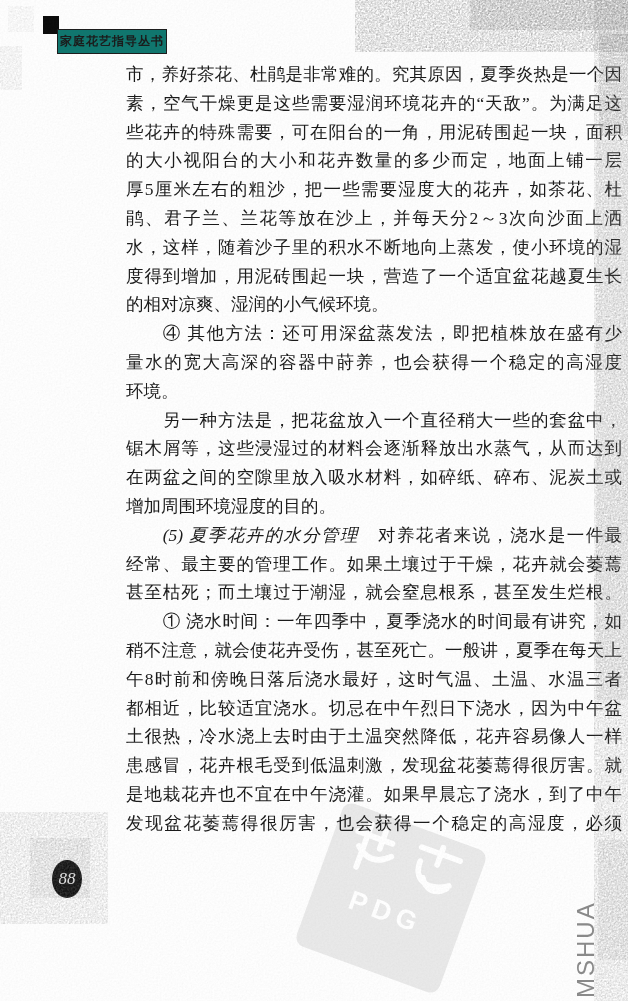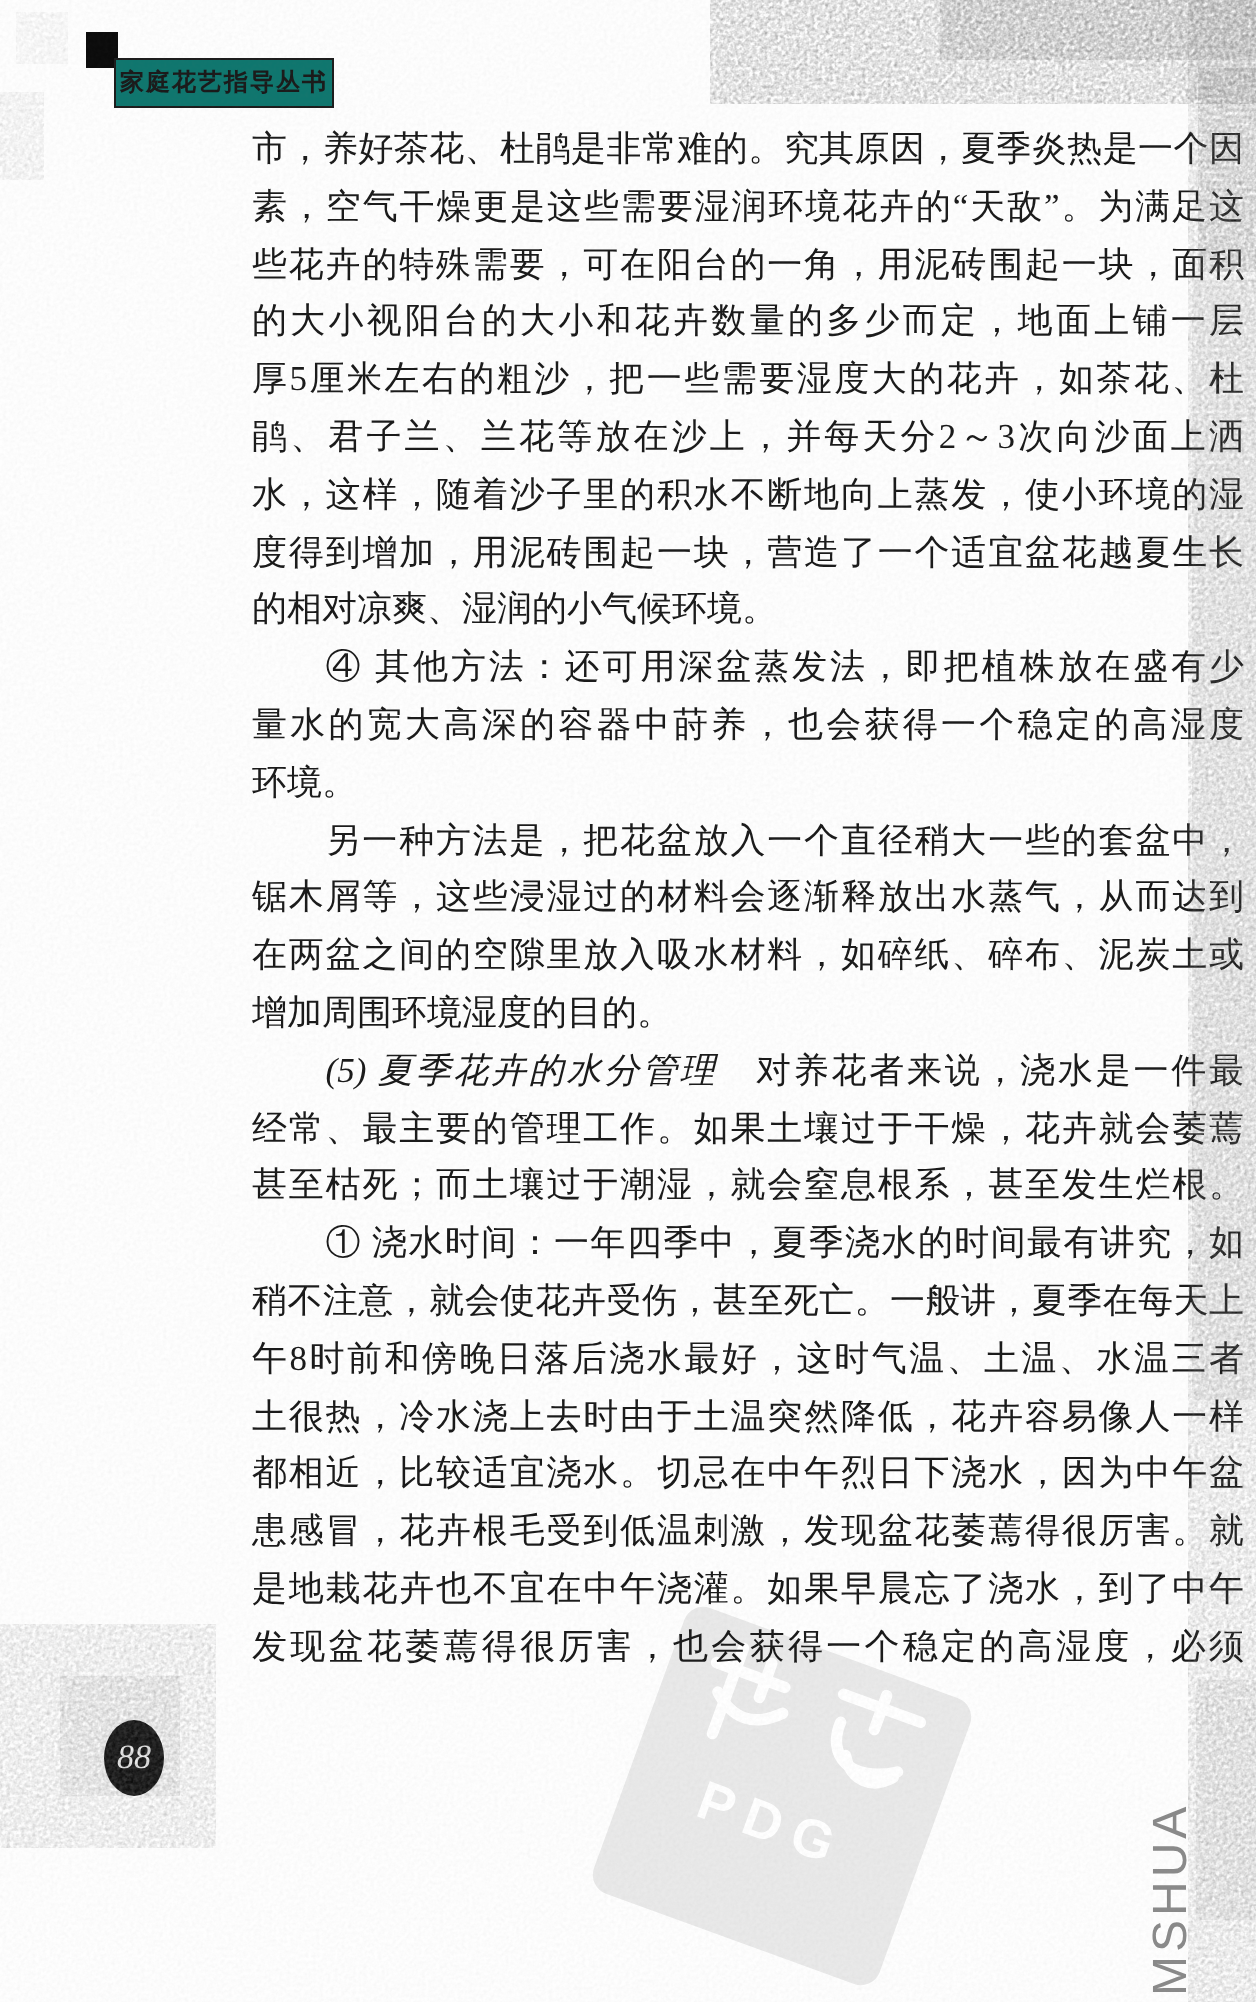--- a/index.html
+++ b/index.html
@@ -140,22 +140,22 @@
       <div class="text-line indent">另一种方法是，把花盆放入一个直径稍大一些的套盆中，</div>
       <div class="text-line">锯木屑等，这些浸湿过的材料会逐渐释放出水蒸气，从而达到</div>
       <div class="text-line">在两盆之间的空隙里放入吸水材料，如碎纸、碎布、泥炭土或</div>
       <div class="text-line para-end">增加周围环境湿度的目的。</div>
       <div class="text-line indent"><span class="kai-head">(5) 夏季花卉的水分管理</span><span class="after-head">对养花者来说，浇水是一件最</span></div>
       <div class="text-line">经常、最主要的管理工作。如果土壤过于干燥，花卉就会萎蔫</div>
       <div class="text-line">甚至枯死；而土壤过于潮湿，就会窒息根系，甚至发生烂根。</div>
       <div class="text-line indent">① 浇水时间：一年四季中，夏季浇水的时间最有讲究，如</div>
       <div class="text-line">稍不注意，就会使花卉受伤，甚至死亡。一般讲，夏季在每天上</div>
       <div class="text-line">午8时前和傍晚日落后浇水最好，这时气温、土温、水温三者</div>
+      <div class="text-line">都相近，比较适宜浇水。切忌在中午烈日下浇水，因为中午盆</div>
       <div class="text-line">土很热，冷水浇上去时由于土温突然降低，花卉容易像人一样</div>
-      <div class="text-line">都相近，比较适宜浇水。切忌在中午烈日下浇水，因为中午盆</div>
       <div class="text-line">患感冒，花卉根毛受到低温刺激，发现盆花萎蔫得很厉害。就</div>
       <div class="text-line">是地栽花卉也不宜在中午浇灌。如果早晨忘了浇水，到了中午</div>
       <div class="text-line">发现盆花萎蔫得很厉害，也会获得一个稳定的高湿度，必须</div>
     </div>
 
   <div class="page-badge">
     <span>88</span>
   </div>
 
   <div class="edge-label">MSHUA</div>

